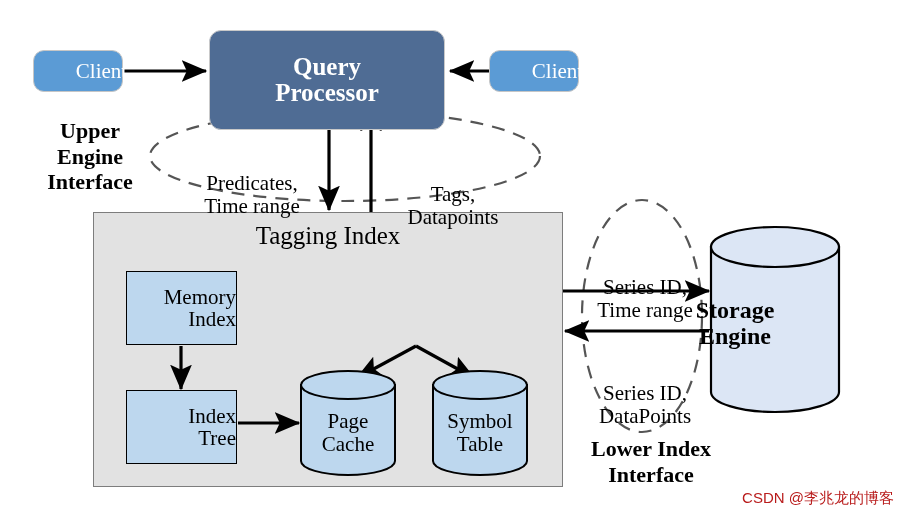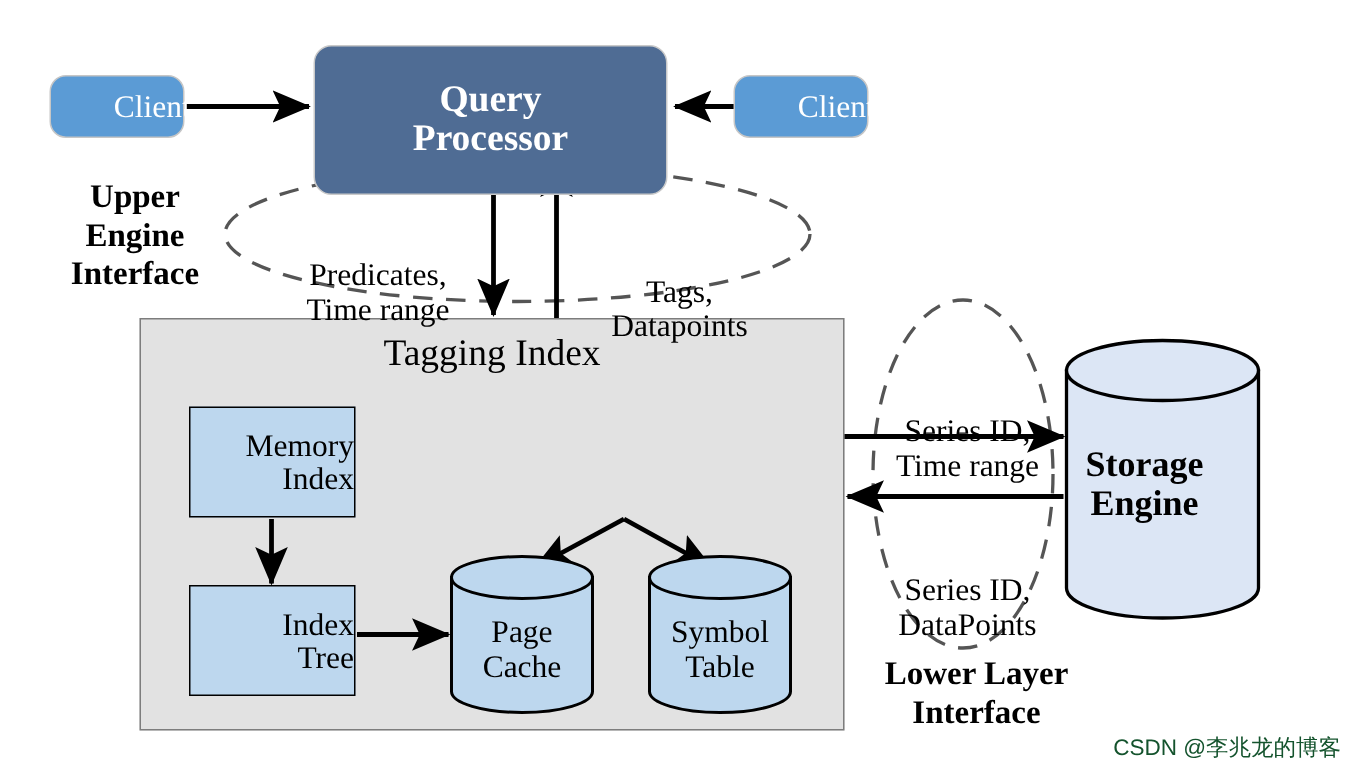--- a/index.html
+++ b/index.html
@@ -105,21 +105,21 @@
     line-height: 1.08;
   }
   .cyl-text.bold {
     font-weight: bold;
     font-size: 24px;
   }
   .watermark {
     position: absolute;
     right: 12px;
     bottom: 6px;
-    color: #14532d;
+    color: #b91c1c;
     font-size: 15px;
     font-family: "Liberation Sans", sans-serif;
     white-space: nowrap;
   }
   .two-line span { display: block; }
 </style>
 </head>
 <body>
 
 <div id="canvas">
@@ -222,37 +222,37 @@
     </div>
   </div>
 
   <div class="cyl" style="left:301px; top:371px; width:94px; height:104px;">
     <div class="cyl-text two-line" style="top:34px; height:56px; flex-direction:column;">
       <span>Page</span>
       <span>Cache</span>
     </div>
   </div>
 
-  <div class="cyl" style="left:711px; top:227px; width:104px; height:186px;">
+  <div class="cyl" style="left:683px; top:227px; width:104px; height:186px;">
     <div class="cyl-text two-line bold" style="top:62px; height:70px; flex-direction:column;">
       <span>Storage</span>
       <span>Engine</span>
     </div>
   </div>
 
   <div class="edge-label" style="left:581px; top:232px; width:128px;">
     <span>Series ID,</span><br>
     <span>Time range</span>
   </div>
 
   <div class="edge-label" style="left:579px; top:338px; width:132px;">
     <span>Series ID,</span><br>
     <span>DataPoints</span>
   </div>
 
   <div class="iface-label" style="left:571px; top:436px; width:160px;">
-    <span>Lower Layer</span><br>
+    <span>Lower Index</span><br>
     <span>Interface</span>
   </div>
 
   <div class="watermark">CSDN @李兆龙的博客</div>
 
 </div>
 
 </body></html>

